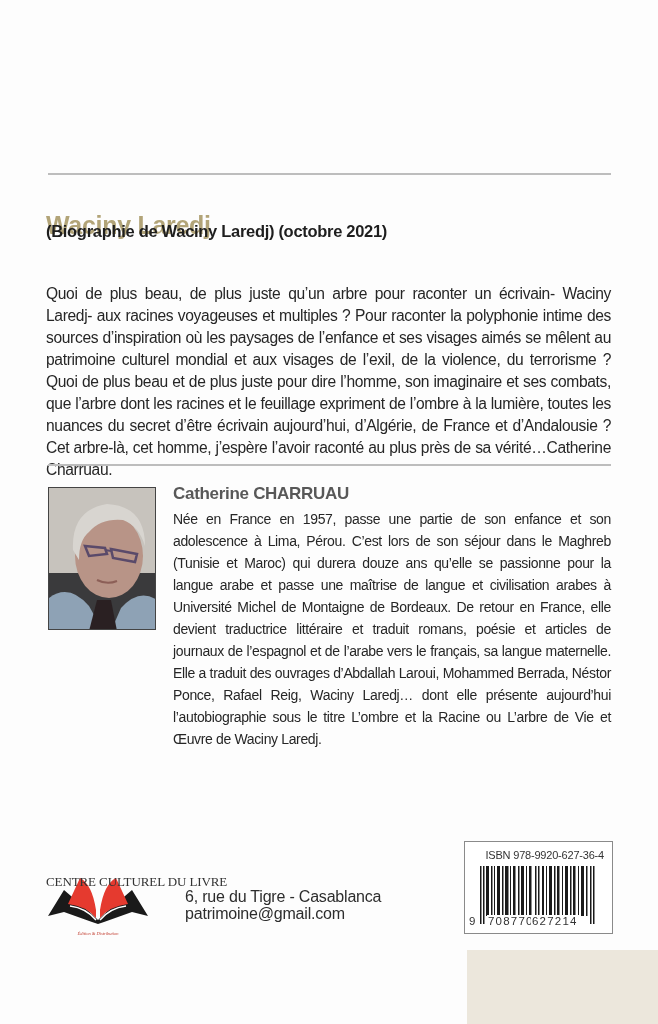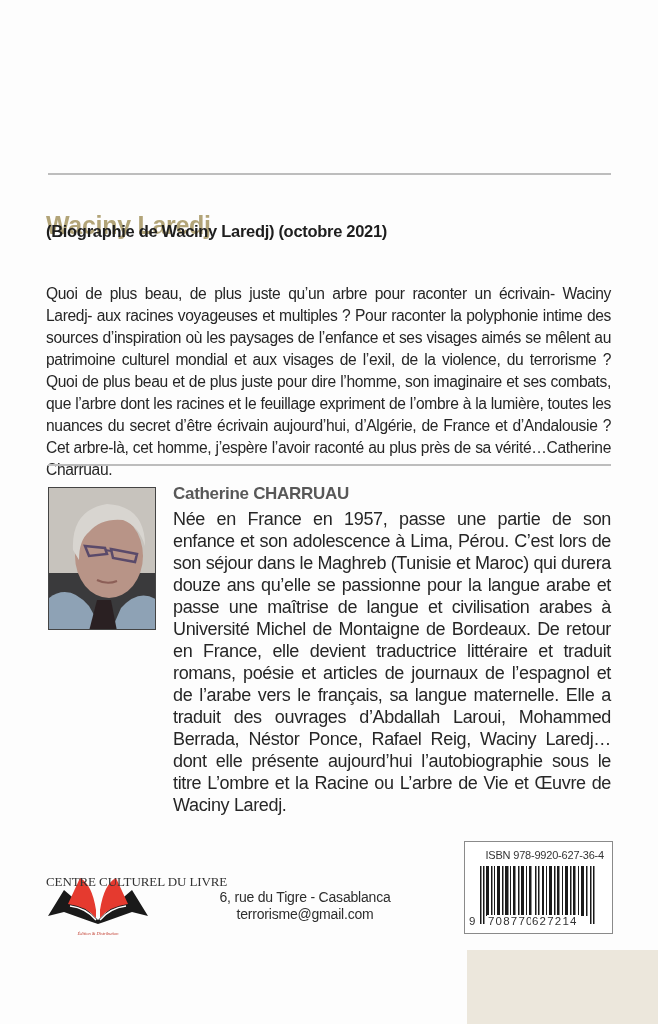--- a/index.html
+++ b/index.html
@@ -37,38 +37,38 @@
     background:linear-gradient(180deg,#c9c6c0 0%,#b8b2ab 40%,#8f8a86 70%,#9aa7b4 100%);
   }
   #author-photo svg { display:block; }
 
   #author-name {
     position:absolute; left:173px; top:484px;
     font-size:17px; font-weight:bold; color:#585858; letter-spacing:-0.3px;
   }
   #author-bio {
     position:absolute; left:173px; top:508px; width:438px;
-    font-size:18px; line-height:22px; text-align:justify; color:#262626;
+    font-size:14px; line-height:22px; text-align:justify; color:#262626;
     letter-spacing:-0.35px;
   }
 
   #publisher-logo { position:absolute; left:46px; top:876px; width:104px; height:62px; }
   #publisher-name {
     position:absolute; left:46px; top:874px; width:104px; text-align:right;
     font-family:"Liberation Serif", serif; font-size:13px; color:#333; letter-spacing:-0.1px;
     white-space:nowrap;
   }
   #publisher-tagline {
     position:absolute; left:46px; top:931px; width:104px; text-align:center;
     font-family:"Liberation Serif", serif; font-size:4.5px; color:#c0392b; font-style:italic;
   }
 
   #address-block {
-    position:absolute; left:185px; top:889px; width:240px; text-align:center;
-    font-size:14px; line-height:16.5px; color:#2d2d2d; letter-spacing:-0.2px;
+    position:absolute; left:185px; top:889px; width:240px; 
+    font-size:16px; line-height:16.5px; color:#2d2d2d; letter-spacing:-0.2px;
   }
   #address-block div { white-space:nowrap; }
 
   #isbn-box {
     position:absolute; left:464px; top:841px; width:149px; height:93px;
     border:1px solid #8a8a8a; box-sizing:border-box; background:#fff;
   }
   #isbn-label {
     position:absolute; right:8px; top:7px; font-size:11px; color:#333; letter-spacing:-0.2px;
   }
@@ -121,21 +121,21 @@
       <path d="M82 28 L70 2 Q58 8 54 34 L54 42 Q64 30 82 28 Z" fill="#e53a2f"></path>
       <path d="M24 30 Q40 32 50 44" stroke="#ffffff" stroke-width="1.5" fill="none"></path>
       <path d="M80 30 Q64 32 54 44" stroke="#ffffff" stroke-width="1.5" fill="none"></path>
     </svg>
   </div>
   <div id="publisher-name">CENTRE CULTUREL DU LIVRE</div>
   <div id="publisher-tagline">Édition &amp; Distribution</div>
 
   <div id="address-block">
     <div>6, rue du Tigre - Casablanca</div>
-    <div>terrorisme@gmail.com</div>
+    <div>patrimoine@gmail.com</div>
   </div>
 
   <div id="isbn-box">
     <div id="isbn-label">ISBN 978-9920-627-36-4</div>
     <svg id="barcode" width="120" height="60" viewBox="0 0 120 60">
       <g fill="#1a1a1a">
         <rect x="0" y="0" width="1.5" height="58"></rect>
         <rect x="3" y="0" width="1.5" height="58"></rect>
         <rect x="6" y="0" width="3" height="50"></rect>
         <rect x="11" y="0" width="1.5" height="50"></rect>

